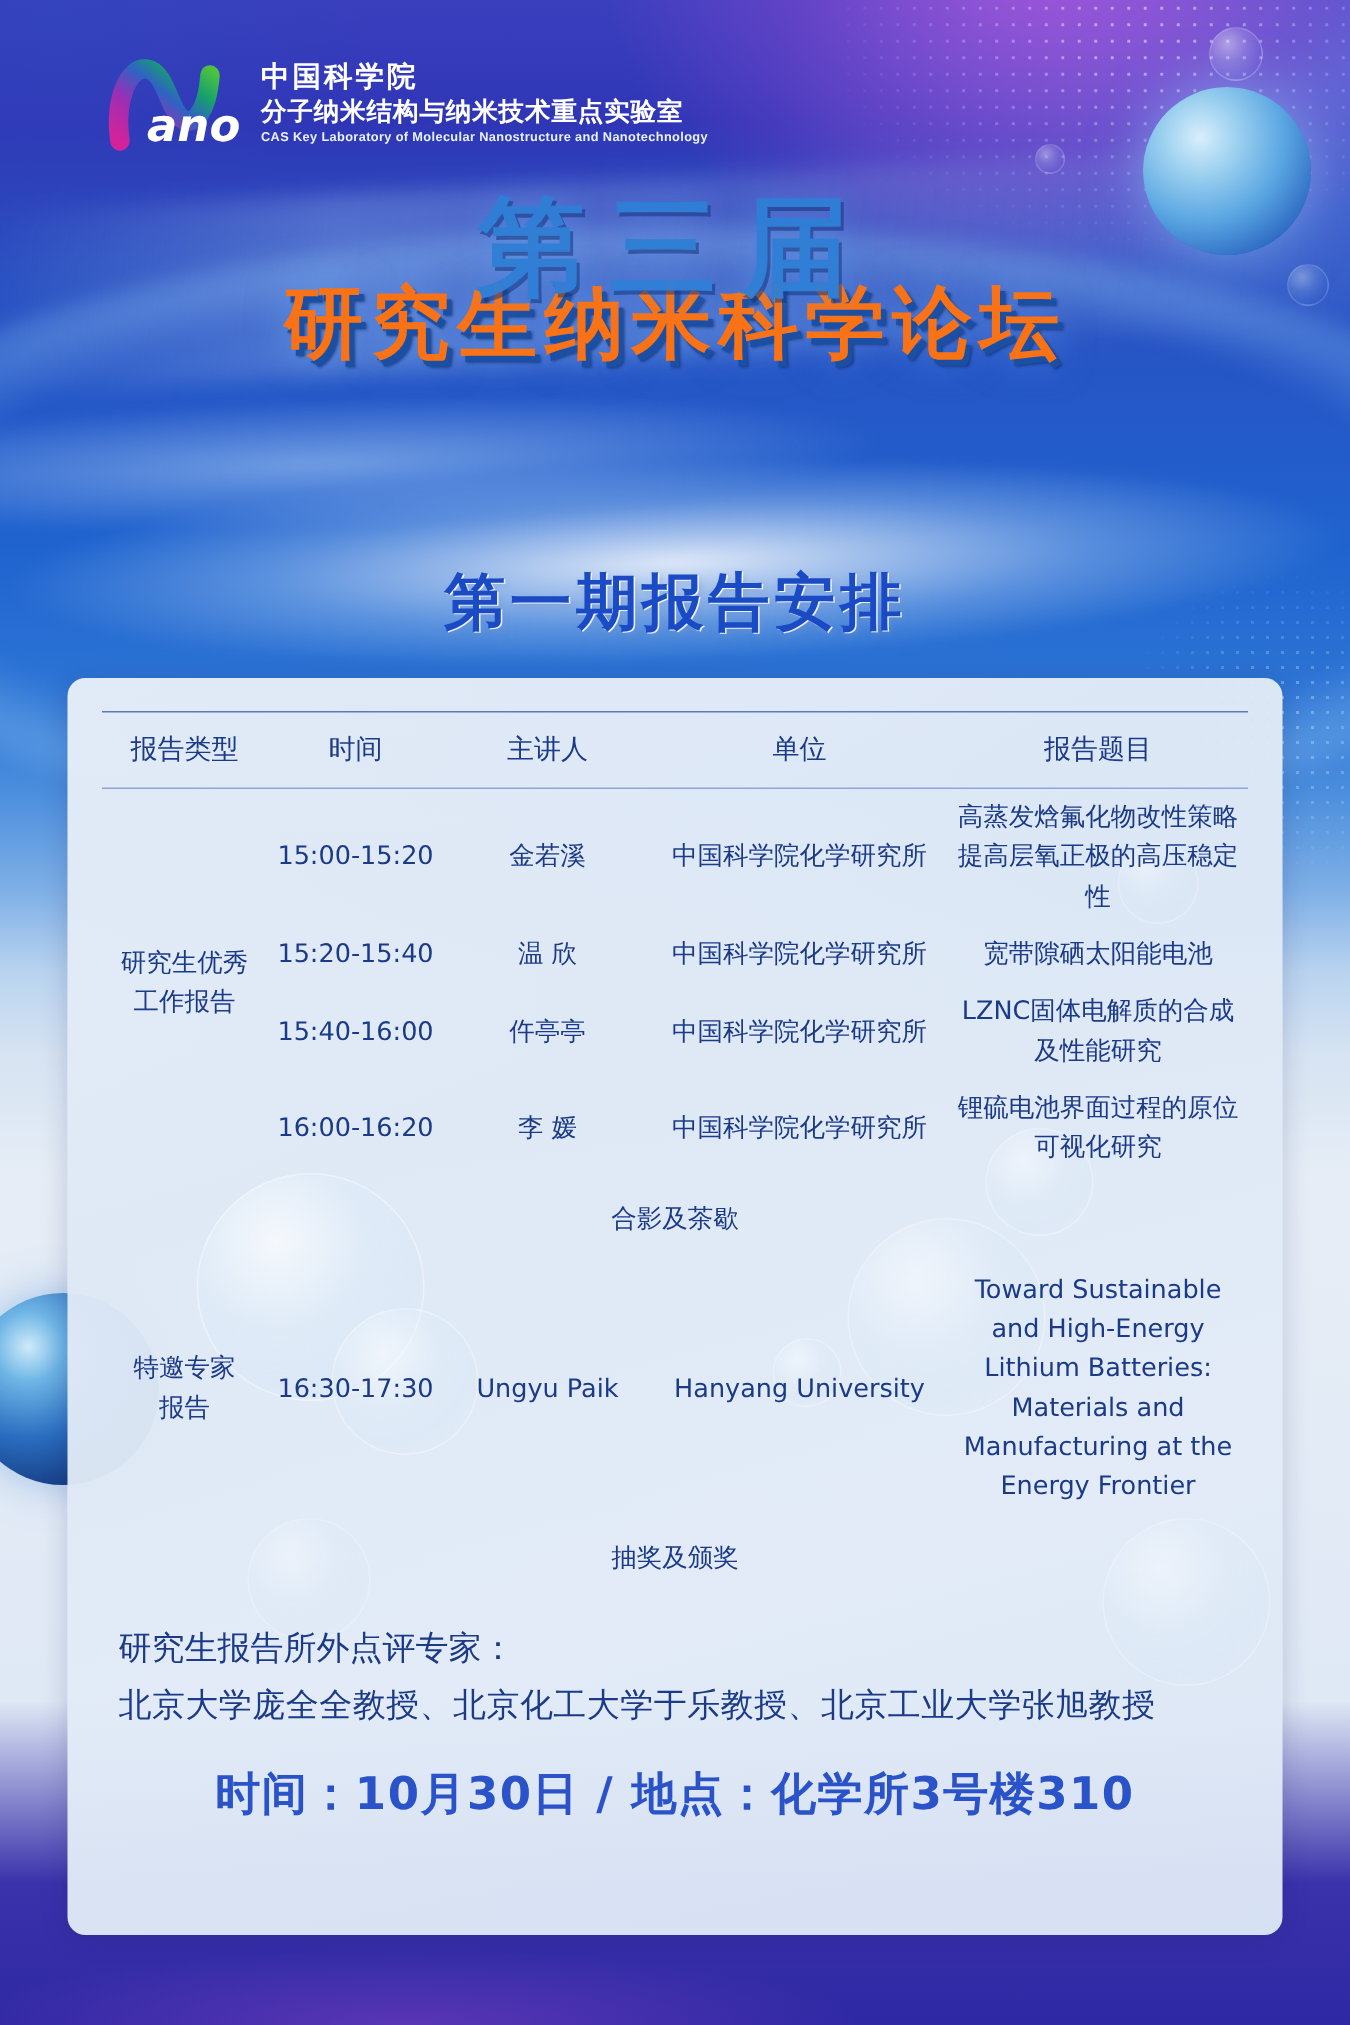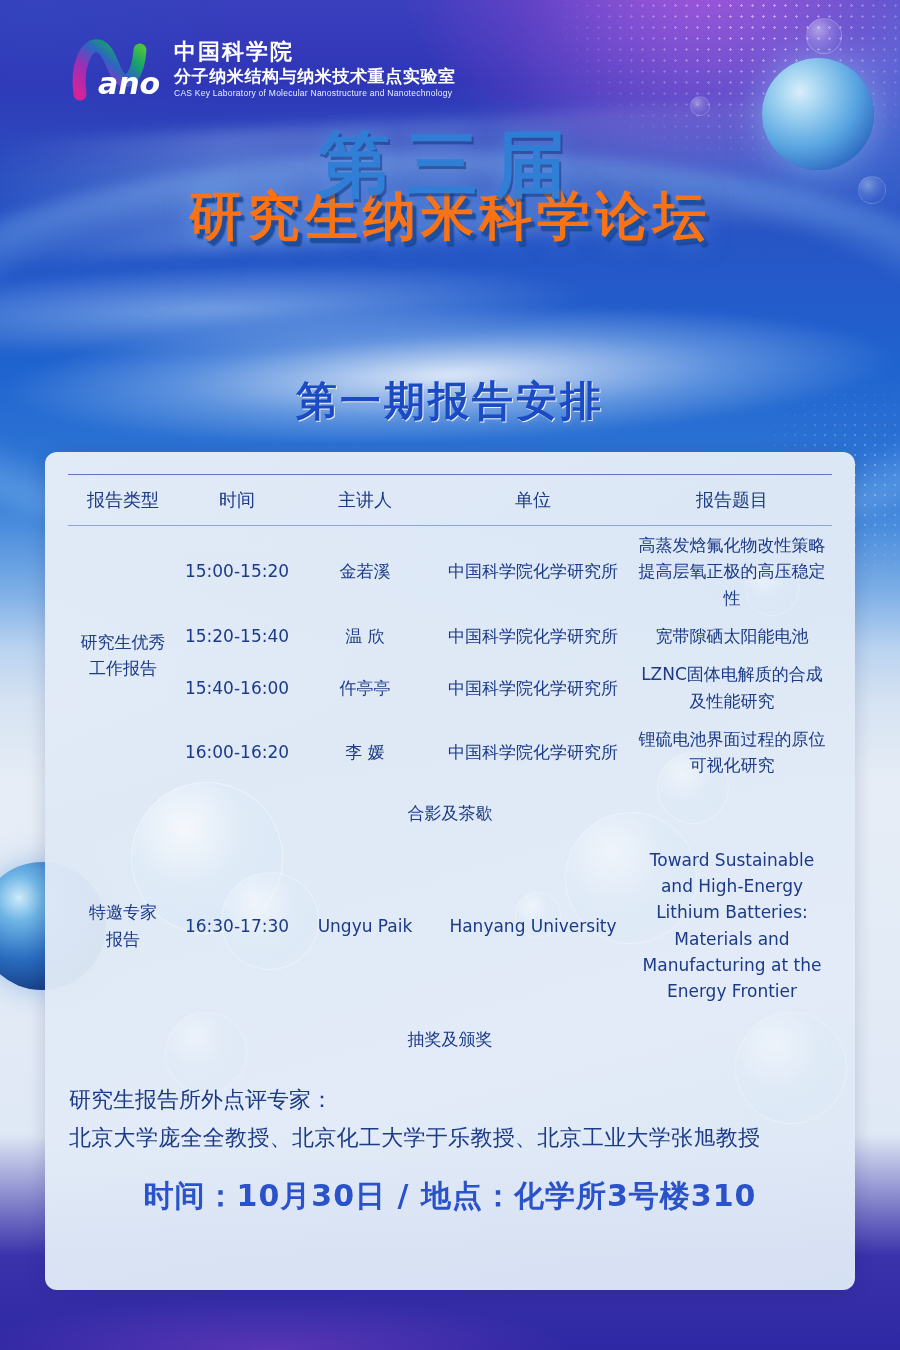--- a/index.html
+++ b/index.html
@@ -88,23 +88,23 @@
     border:1px solid rgba(255,255,255,.35);}
   .bot-glow{
     position:absolute;left:0;bottom:0;width:900px;height:120px;
     background:radial-gradient(ellipse 420px 70px at 30% 100%, rgba(140,70,200,.45) 0%, rgba(60,40,170,0) 72%);
   }
 
   
   .logo-wrap{position:absolute;left:68px;top:36px;display:flex;align-items:center;gap:14px;}
   .logo-mark{width:92px;height:66px;flex:0 0 auto;}
   .logo-text{display:flex;flex-direction:column;justify-content:center;line-height:1;}
-  .lt1{font-size:22px;font-weight:700;color:#ffffff;letter-spacing:2px;margin-bottom:5px;}
+  .lt1{font-size:19px;font-weight:700;color:#ffffff;letter-spacing:2px;margin-bottom:5px;}
   .lt2{font-size:17px;font-weight:700;color:#ffffff;letter-spacing:.6px;margin-bottom:4px;}
-  .lt3{font-size:8.5px;font-weight:400;color:#eaf2ff;letter-spacing:.25px;}
+  .lt3{font-size:8.5px;font-weight:700;color:#eaf2ff;letter-spacing:.25px;}
 
   
   .title-block{position:absolute;left:0;top:128px;width:900px;text-align:center;}
   .title-1{
     font-size:72px;font-weight:900;letter-spacing:16px;line-height:1;
     color:#2f7fd6;
     text-shadow:2px 3px 0 rgba(18,50,120,.55), 0 0 22px rgba(90,160,235,.45);
     opacity:.95;
     font-family:"DejaVu Sans","Liberation Sans",sans-serif;
   }
@@ -167,21 +167,21 @@
   td.thick-b{border-bottom:1.6px solid #5b79bb;}
   td.cat{font-size:17px;line-height:2.1;}
   td.title-cell{font-size:17px;line-height:1.95;padding:10px 10px;}
   td.title-en{font-size:19px;line-height:1.95;padding:10px 8px;}
   td.span-row{font-size:17px;height:44px;}
   td.name-en{font-size:19px;}
   td.org-en{font-size:19px;}
 
   
   .foot{
-    position:relative;margin:14px 0 0 0;padding:0 24px;
+    position:relative;margin:14px 0 0 0;padding:0 34px;
     color:#1b3a87;
     font-family:"DejaVu Sans","Liberation Sans",sans-serif;
   }
   .foot-l1{font-size:22px;line-height:1.75;}
   .foot-l2{font-size:22px;line-height:1.75;letter-spacing:.3px;}
   .foot-when{
     margin-top:18px;text-align:center;
     font-size:30px;font-weight:700;color:#2a52c9;letter-spacing:1px;
   }
 </style>

